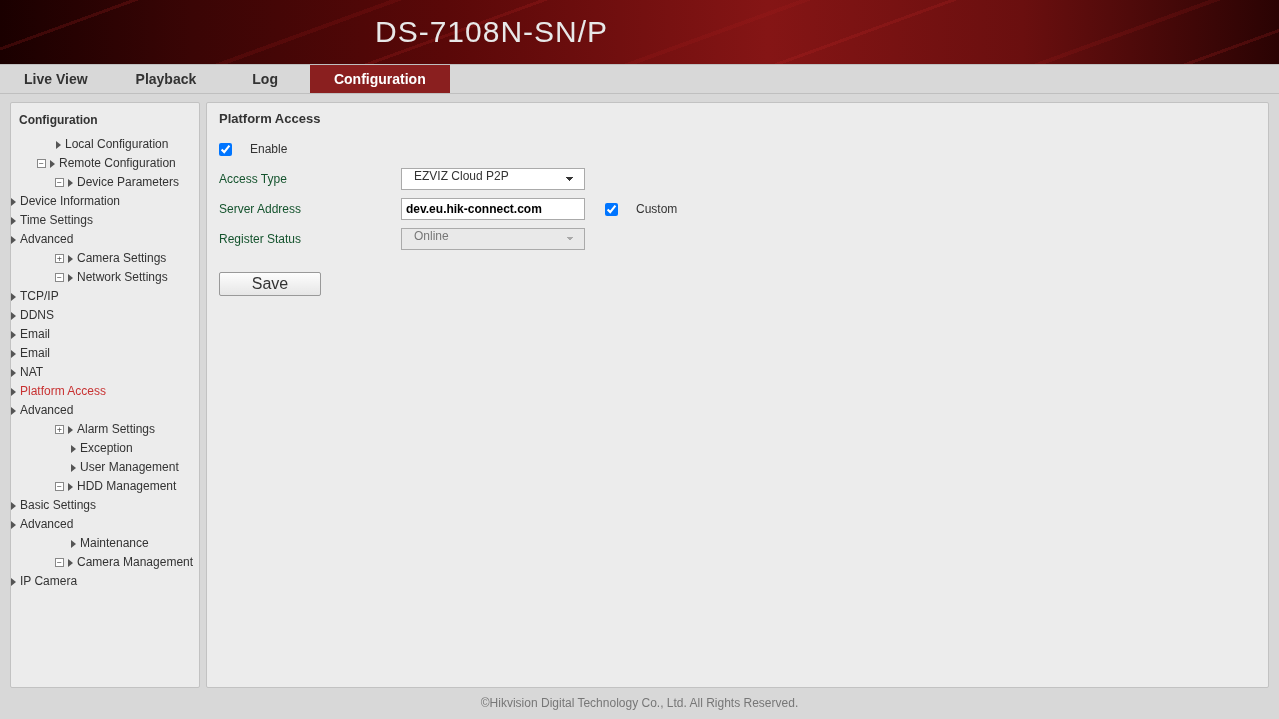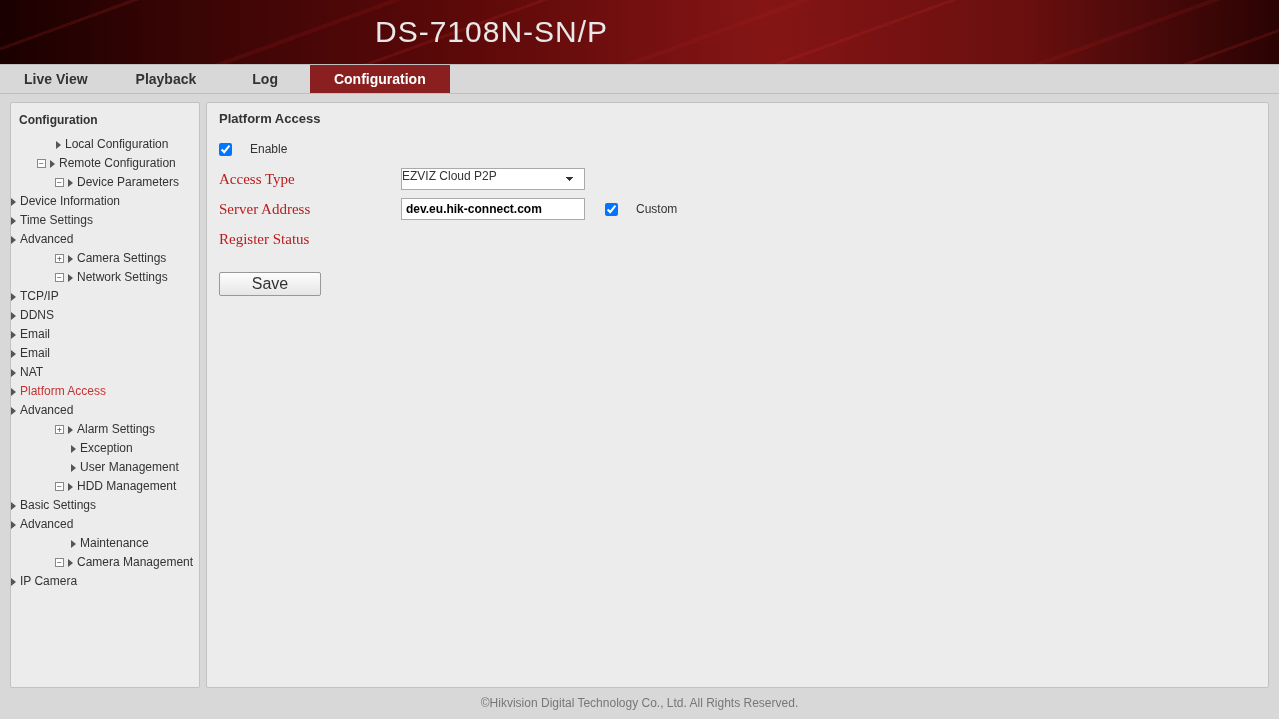--- a/index.html
+++ b/index.html
@@ -45,23 +45,23 @@
 .lbl.active { color: #c83232; }
 
 .pad1 { padding-left: 30px; }
 .pad2 { padding-left: 44px; }
 .pad3 { padding-left: 60px; }
 .pad4 { }
 
 .content { flex: 1; background: #ececec; border: 1px solid #c2c2c2; border-radius: 2px; padding: 8px 12px; }
 .content-title { font-weight: bold; font-size: 13px; margin-bottom: 10px; }
 .form-row { display: flex; align-items: center; height: 26px; margin-bottom: 4px; gap: 12px; }
-.form-label { width: 170px; font-size: 15px; color: #b91c1c; font-family: Liberation Serif, serif; }
+.form-label { width: 170px; font-size: 12px; color: #14532d; }
 .checkbox { width: 13px; height: 13px; margin-right: 6px; }
-.sel { width: 184px; height: 22px; border: 1px solid #aaa; background: #fff; font-size: 12px; padding: 0 0; position: relative; appearance: none; background-image: linear-gradient(45deg, transparent 50%, #333 50%), linear-gradient(135deg, #333 50%, transparent 50%); background-position: calc(100% - 14px) 8px, calc(100% - 10px) 8px; background-size: 4px 4px; background-repeat: no-repeat; }
+.sel { width: 184px; height: 22px; border: 1px solid #aaa; background: #fff; font-size: 12px; padding: 0 12px; position: relative; appearance: none; background-image: linear-gradient(45deg, transparent 50%, #333 50%), linear-gradient(135deg, #333 50%, transparent 50%); background-position: calc(100% - 14px) 8px, calc(100% - 10px) 8px; background-size: 4px 4px; background-repeat: no-repeat; }
 .sel.disabled { background-color: #e9e9e9; color: #777; background-image: linear-gradient(45deg, transparent 50%, #aaa 50%), linear-gradient(135deg, #aaa 50%, transparent 50%); }
 .txt { width: 184px; height: 22px; border: 1px solid #aaa; background: #fff; font-size: 12px; padding: 0 4px; font-weight: bold; }
 
 .save-btn { width: 102px; height: 24px; margin-top: 20px; border: 1px solid #999; background: linear-gradient(#fdfdfd, #e6e6e6); border-radius: 2px; font-size: 16px; cursor: pointer; display: flex; align-items: center; justify-content: center; }
 
 .footer { text-align: center; font-size: 12px; color: #777; padding: 4px 0; }
 </style>
 </head>
 <body>
 
@@ -259,20 +259,21 @@
 
     <div class="form-row">
       <div class="form-label">Server Address</div>
       <input class="txt" value="dev.eu.hik-connect.com" style="">
       <input type="checkbox" class="checkbox" checked="" style="margin-left: 8px;">
       <span>Custom</span>
     </div>
 
     <div class="form-row">
       <div class="form-label">Register Status</div>
+      <div class="sel disabled"><span>Online</span></div>
     </div>
 
     <div class="save-btn">
         <span>Save</span>
       </div>
   </div>
 </div>
 
 <div class="footer">©Hikvision Digital Technology Co., Ltd. All Rights Reserved.</div>
 

